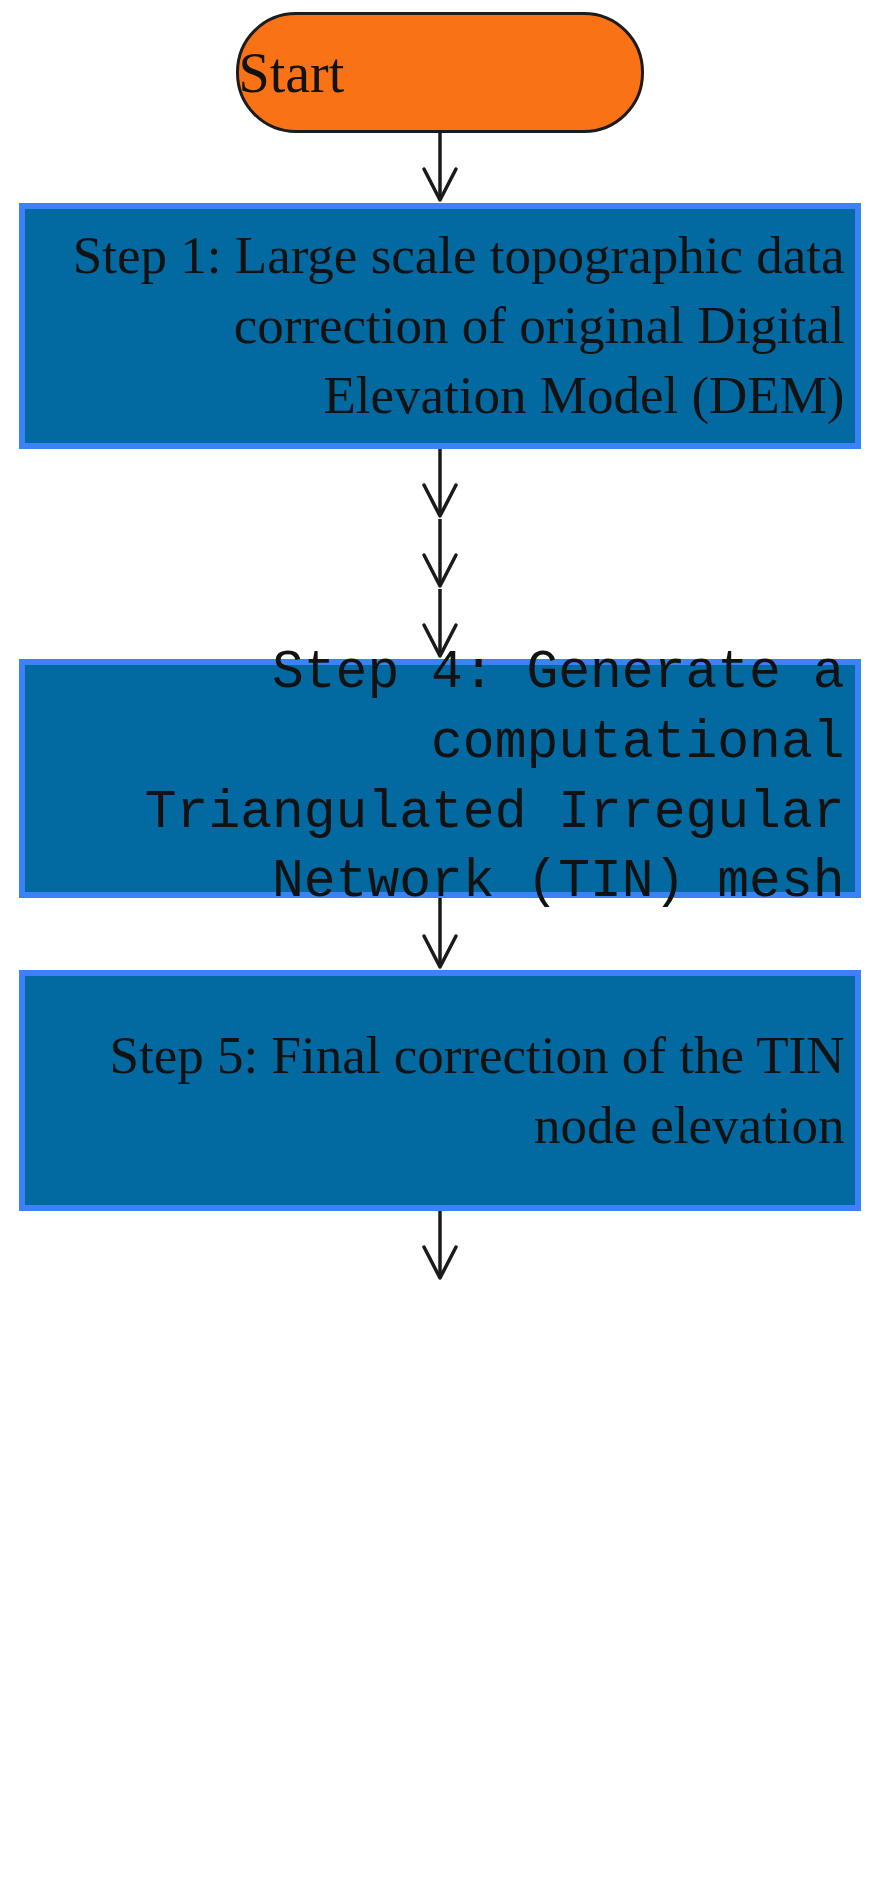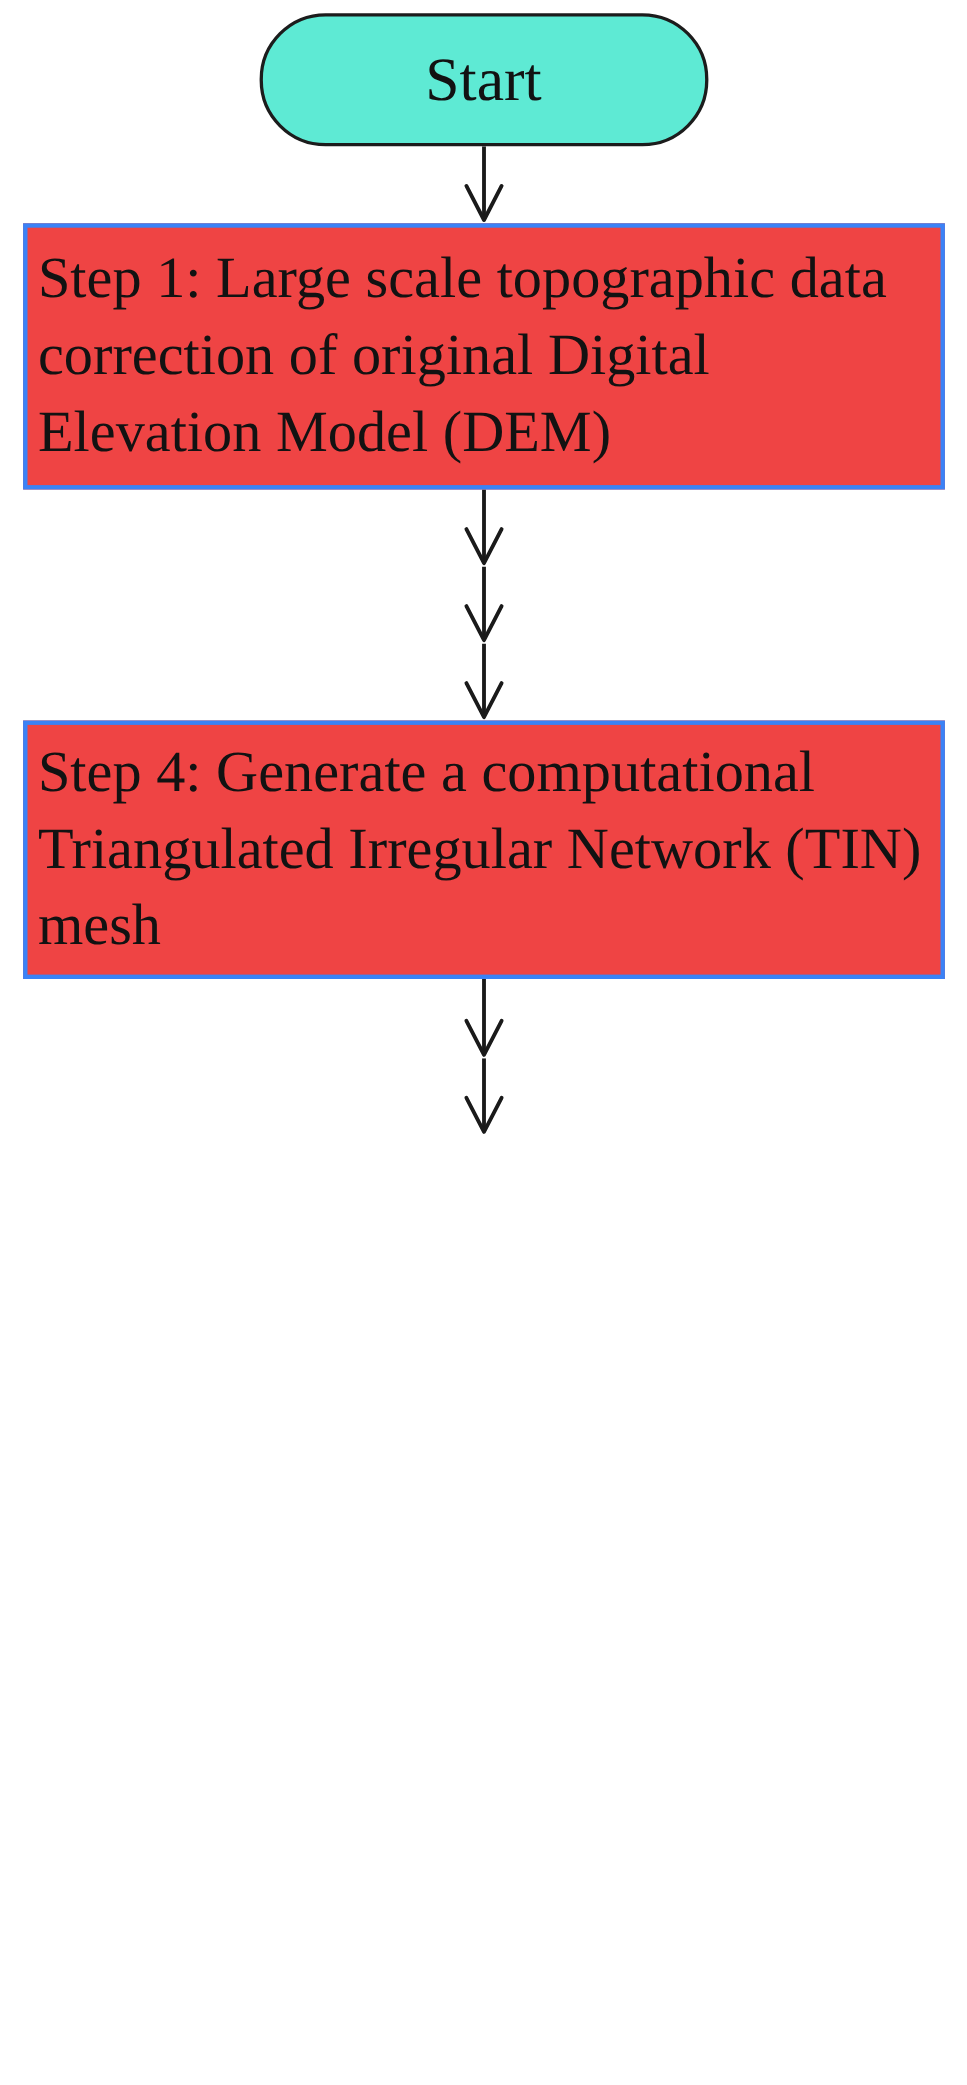--- a/index.html
+++ b/index.html
@@ -21,51 +21,51 @@
     flex-direction: column;
     align-items: center;
     box-sizing: border-box;
     padding-top: 12px;
   }
   .terminal {
     width: 402px;
     height: 115px;
     border: 3px solid #1c1c1c;
     border-radius: 60px;
-    background: #5eead4;
+    background: #f97316;
     display: flex;
     align-items: center;
-    justify-content: center;
+    justify-content: flex-start;
     box-sizing: content-box;
     flex: 0 0 auto;
   }
   .terminal .node-label {
     font-size: 56px;
     line-height: 1;
     color: #121212;
   }
   .process {
     width: 830px;
-    border: 4px solid #3b82f6;
-    background: #ef4444;
+    border: 6px solid #3b82f6;
+    background: #0369a1;
     display: flex;
     align-items: center;
     justify-content: center;
-    text-align: left;
+    text-align: right;
     box-sizing: content-box;
     flex: 0 0 auto;
   }
   .process .node-label {
     font-size: 53px;
     line-height: 1.32;
     padding: 0 10px;
     color: #121212;
   }
   .h-234 { height: 234px; }
-  .h-227 { height: 227px; }
+  .h-227 { height: 227px; font-family: Liberation Mono, monospace; }
   .h-229 { height: 229px; }
   .flow-arrow {
     flex: 0 0 auto;
     display: block;
     margin: 0 auto;
   }
 </style>
 </head>
 <body>
 
@@ -103,20 +103,23 @@
 
   <div class="process h-227">
     <span class="node-label">Step 4: Generate a computational Triangulated Irregular Network (TIN) mesh</span>
   </div>
 
   <svg class="flow-arrow" width="48" height="72" viewBox="0 0 48 72">
     <line x1="24" y1="0" x2="24" y2="68" stroke="#1a1a1a" stroke-width="3.5"></line>
     <polyline points="8,38 24,69 40,38" fill="none" stroke="#1a1a1a" stroke-width="3.5" stroke-linecap="round" stroke-linejoin="round"></polyline>
   </svg>
 
+  <div class="process h-229">
+    <span class="node-label">Step 5: Final correction of the TIN node elevation</span>
+  </div>
 
   <svg class="flow-arrow" width="48" height="70" viewBox="0 0 48 70">
     <line x1="24" y1="0" x2="24" y2="66" stroke="#1a1a1a" stroke-width="3.5"></line>
     <polyline points="8,36 24,67 40,36" fill="none" stroke="#1a1a1a" stroke-width="3.5" stroke-linecap="round" stroke-linejoin="round"></polyline>
   </svg>
 
 
 </div>
 
 </body></html>

